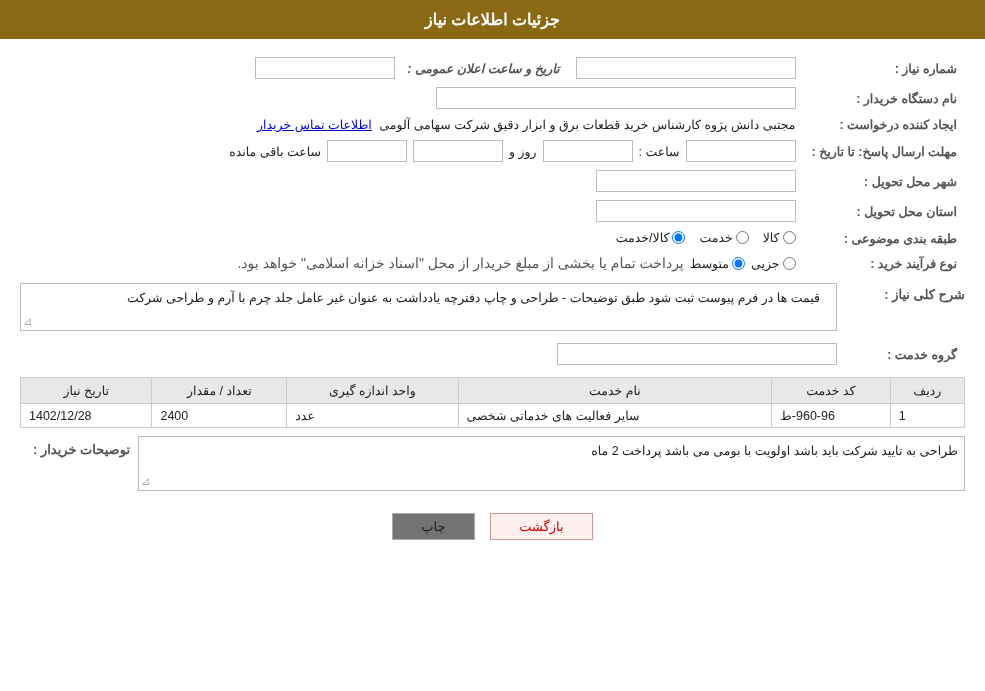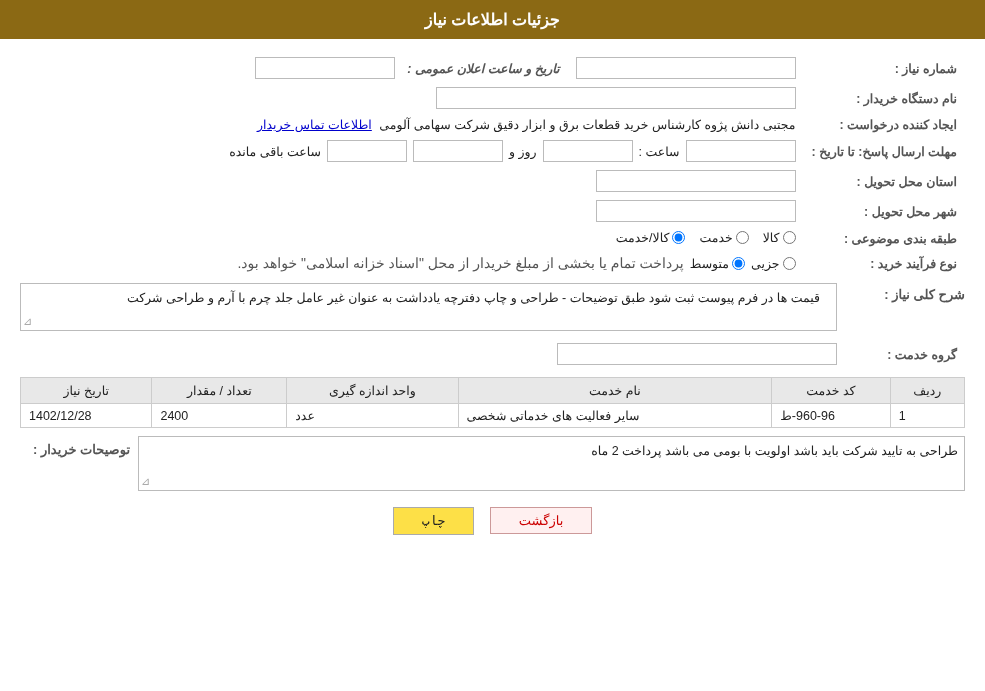--- a/index.html
+++ b/index.html
@@ -99,28 +99,28 @@
     }
     .btn {
       padding: 5px 28px;
       font-size: 13px;
       font-family: Tahoma, Arial, sans-serif;
       cursor: pointer;
       border: 1px solid #aaa;
       margin: 0 6px;
     }
     .btn-print {
-      background: #fde047;
+      background: #737373;
       color: #222;
-      font-family: Liberation Mono, monospace;
     }
     .btn-back {
       background: #fff0f0;
       color: #cc0000;
       border-color: #cc9999;
+      margin-top: 6px;
     }
     .radio-group {
       display: inline-flex;
       gap: 14px;
       align-items: center;
     }
     .radio-item {
       display: inline-flex;
       align-items: center;
       gap: 3px;
@@ -196,28 +196,28 @@
             <input type="text" class="value-box xsmall-input" readonly="" style="">
             <span>روز و</span>
             <input type="text" class="value-box xsmall-input" readonly="" style="">
             <input type="text" class="value-box" style="width: 80px;" readonly="">
             <span>ساعت باقی مانده</span>
           </div>
         </td>
       </tr>
 
       <tr>
+        <td class="label-cell">شهر محل تحویل :</td>
+        <td colspan="3">
+          <input type="text" class="value-box" style="width: 200px;" readonly="">
+        </td>
+      </tr>
+
+      <tr>
         <td class="label-cell">استان محل تحویل :</td>
-        <td colspan="3">
-          <input type="text" class="value-box" style="width: 200px;" readonly="">
-        </td>
-      </tr>
-
-      <tr>
-        <td class="label-cell">شهر محل تحویل :</td>
         <td colspan="3">
           <input type="text" class="value-box" style="width: 200px;" readonly="">
         </td>
       </tr>
 
       <tr>
         <td class="label-cell">طبقه بندی موضوعی :</td>
         <td colspan="3">
           <div class="radio-group">
             <label class="radio-item">

